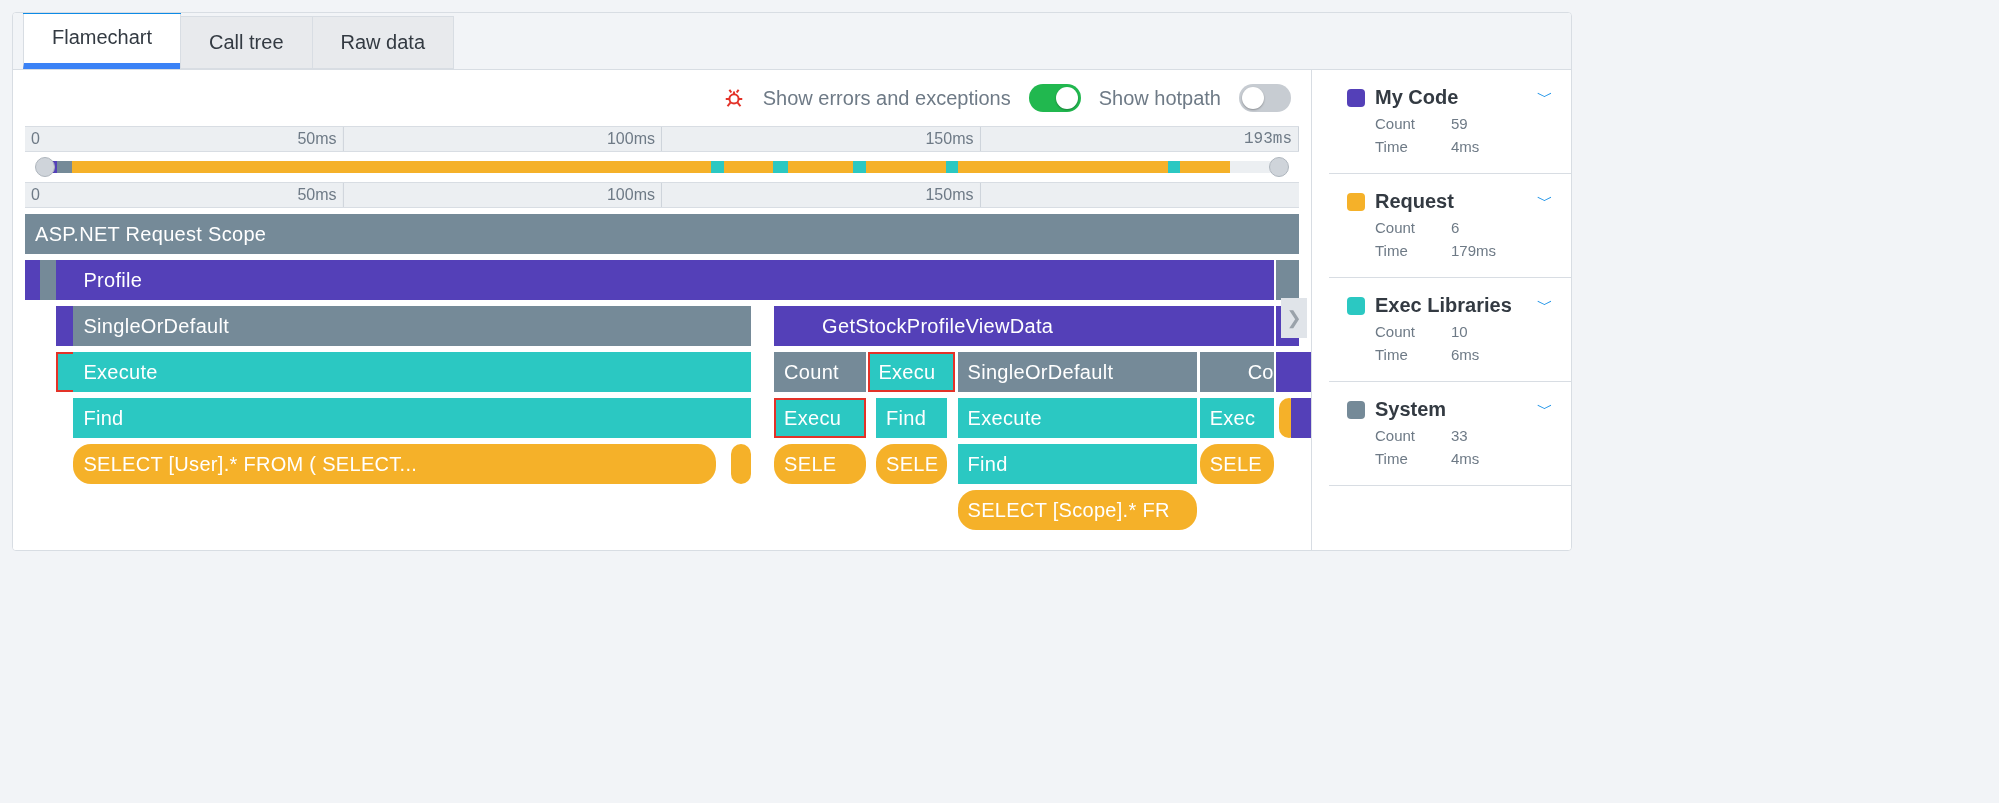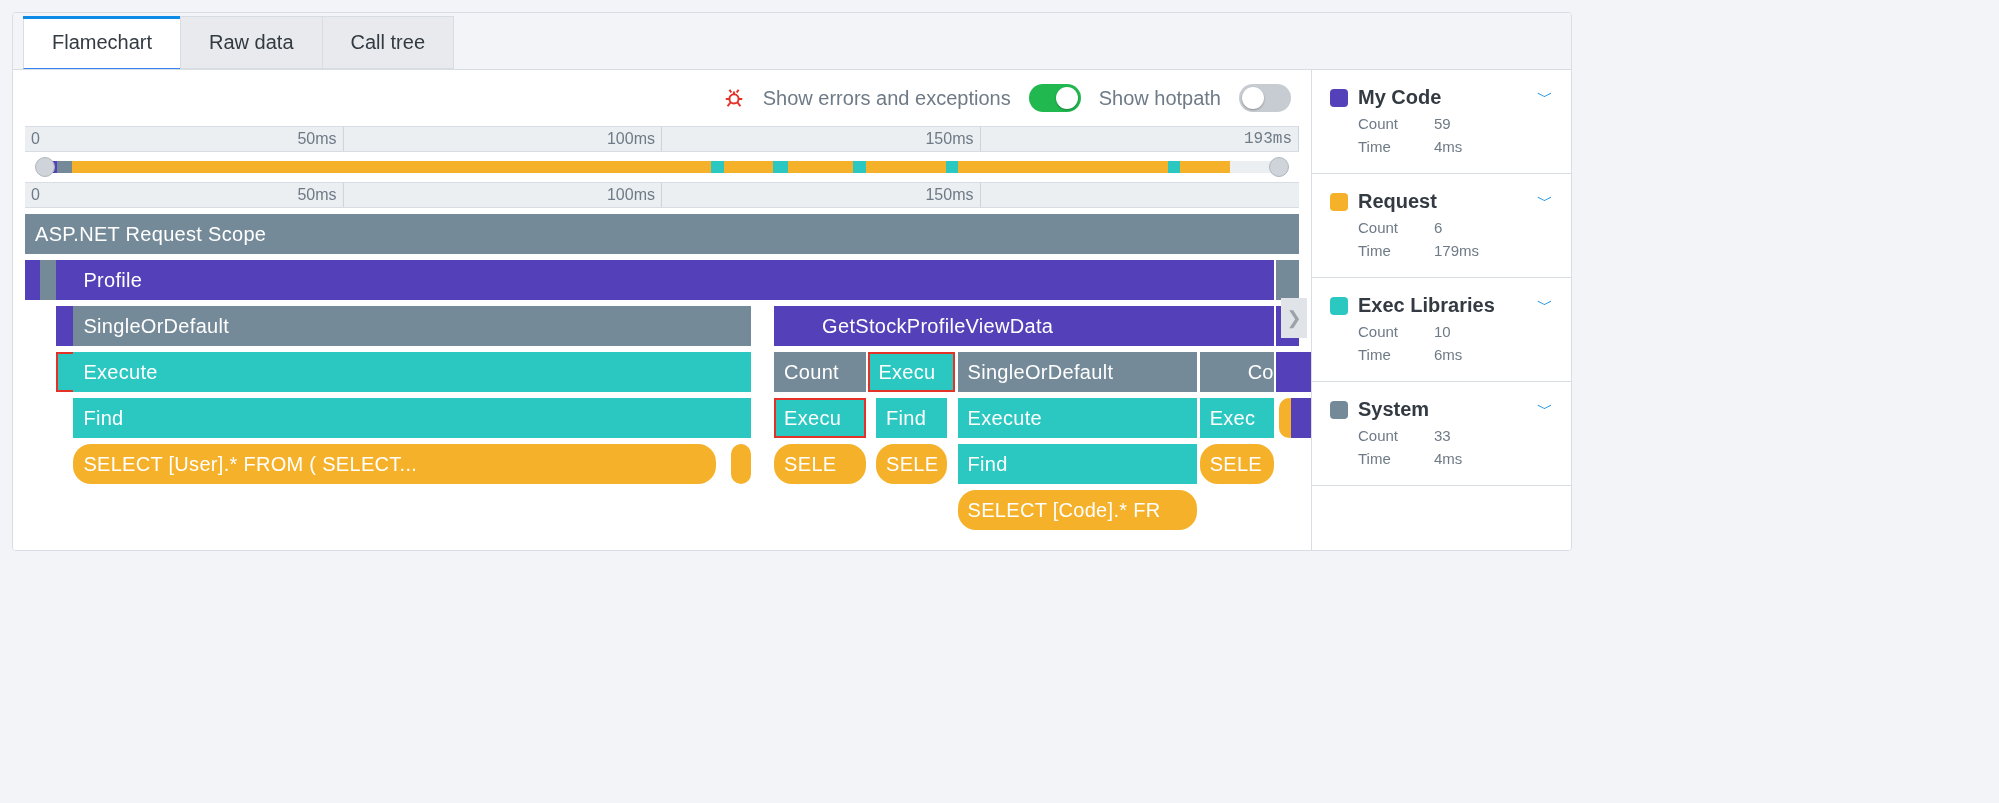--- a/index.html
+++ b/index.html
@@ -44,21 +44,21 @@
     font-size: 20px;
     border: 1px solid var(--c-border);
     background: #e8eaed;
     color: #333a42;
     cursor: pointer;
     margin-right: -1px;
     position: relative;
   }
   .tab.active {
     background: #fff;
-    border-bottom: 1px solid #3b82f6;
+    border-bottom: 6px solid #3b82f6;
     text-align: right;
   }
   .tab.active::before {
     content: "";
     position: absolute;
     top: -1px; left: -1px; right: -1px;
     height: 3px;
     background: var(--c-blue);
   }
 
@@ -68,20 +68,21 @@
     background: #fff;
     border-top: 1px solid var(--c-border);
   }
   .main {
     flex: 1 1 auto;
     min-width: 0;
   }
   .side {
     width: 260px;
     border-left: 1px solid var(--c-border);
+    padding-left: 17px;
   }
 
   
   .toolbar {
     display: flex;
     align-items: center;
     justify-content: flex-end;
     gap: 18px;
     padding: 12px 20px;
     height: 56px;
@@ -226,22 +227,22 @@
   }
   .leg-kv span:first-child{ width:50px; }
 </style>
 </head>
 <body>
 
 <div class="window">
 
   <div class="tabs">
     <div class="tab active">Flamechart</div>
+    <div class="tab">Call tree</div>
     <div class="tab">Raw data</div>
-    <div class="tab">Call tree</div>
   </div>
 
   <div class="body">
     <div class="main">
 
       <div class="toolbar">
         <span class="bug-icon">
           <svg width="22" height="22" viewBox="0 0 24 24" fill="none" stroke="currentColor" stroke-width="2.2">
             <circle cx="12" cy="13" r="5"></circle>
             <path d="M12 8 V5"></path>
@@ -339,21 +340,21 @@
           </div>
           <div class="flame-row">
             <div class="span queries" style="left: 3.8%; width: 50.4%;">SELECT    [User].*  FROM     (      SELECT...</div>
             <div class="span queries" style="left: 55.4%; width: 1.6%;"></div>
             <div class="span queries" style="left: 58.8%; width: 7.2%;">SELE</div>
             <div class="span queries" style="left: 66.8%; width: 5.6%;">SELE</div>
             <div class="span known" style="left: 73.2%; width: 18.8%;">Find</div>
             <div class="span queries" style="left: 92.2%; width: 5.8%;">SELE</div>
           </div>
           <div class="flame-row">
-            <div class="span queries" style="left: 73.2%; width: 18.8%;">SELECT    [Code].*  FR</div>
+            <div class="span queries" style="left: 73.2%; width: 18.8%;">SELECT    [Scope].*  FR</div>
           </div>
         </div>
 
     </div>
 
     <div class="side">
         <div class="leg-item">
           <div class="leg-head">
             <span class="swatch" style="background:#5440b8"></span>
             <span class="leg-title">My Code</span>

